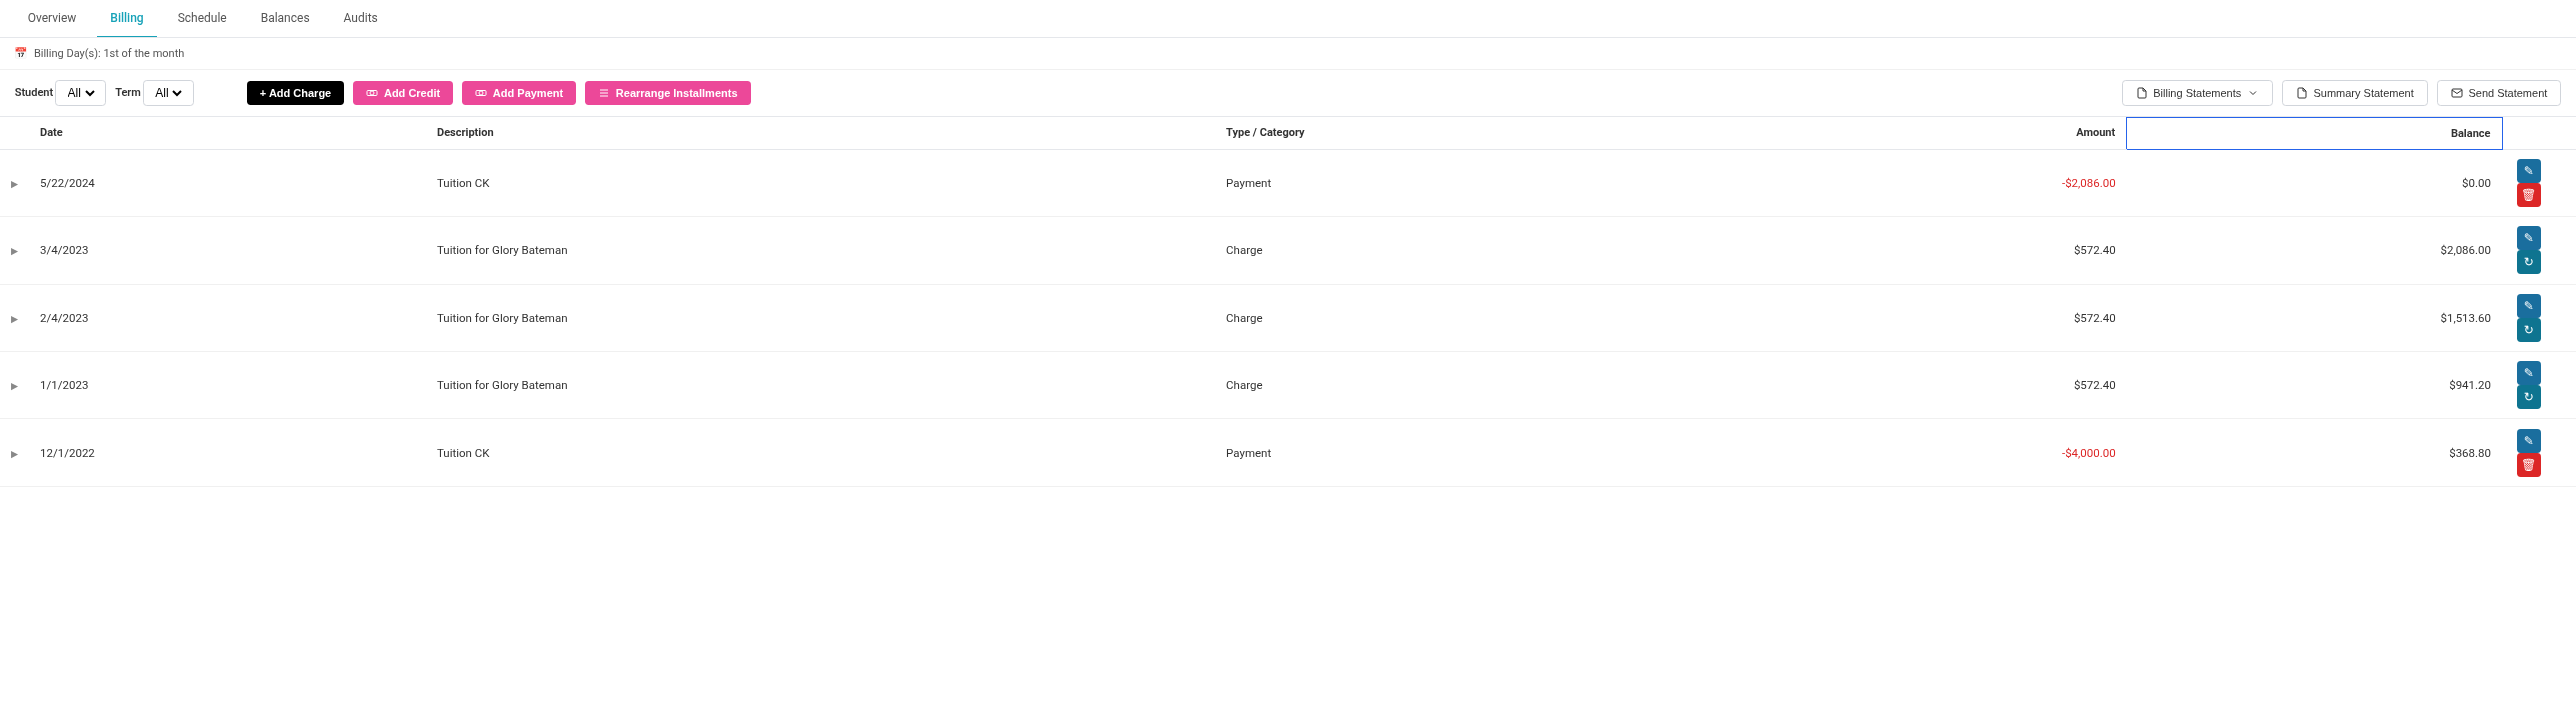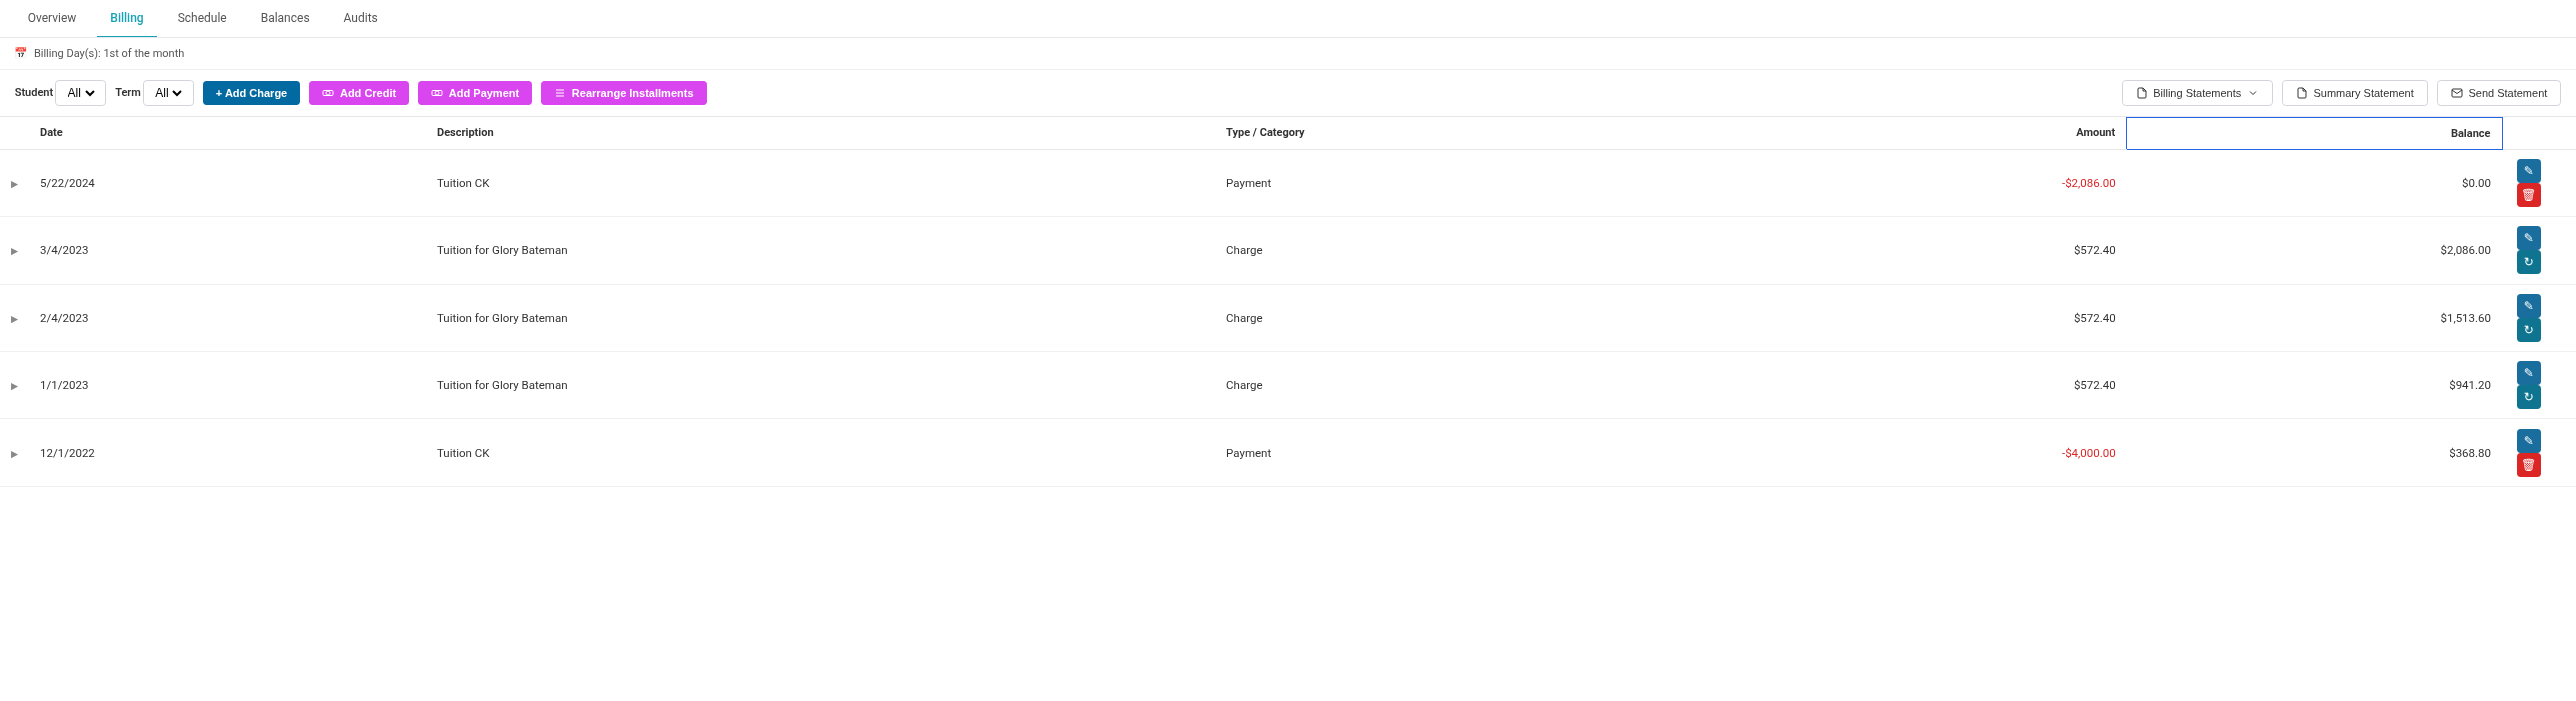--- a/index.html
+++ b/index.html
@@ -12,22 +12,22 @@
     .billing-info { display: flex; align-items: center; gap: 5.5px; padding: 9.2px 14.7px; font-size: 11px; color: #555; border-bottom: 0.9px solid #f0f0f0; }
     .calendar-icon { font-size: 11px; }
 
     .toolbar { display: flex; align-items: center; gap: 9.2px; padding: 9.2px 14.7px; flex-wrap: wrap; border-bottom: 0.9px solid #e5e7eb; }
     .filter-group { display: flex; align-items: center; gap: 2px; }
     .filter-label { font-size: 11px; font-weight: 600; color: #333; }
     .filter-select { display: flex; align-items: center; gap: 3.7px; padding: 3.7px 7.4px; border: 0.9px solid #d1d5db; border-radius: 3.7px; font-size: 11px; cursor: pointer; background: #fff; }
     .filter-select select { border: none; outline: none; font-size: 12px; background: transparent; cursor: pointer; }
 
     .btn { display: flex; align-items: center; gap: 5.5px; padding: 6.4px 13px; border-radius: 3.7px; font-size: 11px; font-weight: 600; cursor: pointer; border: none; white-space: nowrap; }
-    .btn-orange { background: #0369a1; color: #fff; }
-    .btn-green { background: #d946ef; color: #fff; justify-content: space-between; }
+    .btn-orange { background: #000000; color: #fff; margin-left: 44px; }
+    .btn-green { background: #ec4899; color: #fff; justify-content: space-between; }
     .btn-outline { background: #fff; color: #333; border: 0.9px solid #d1d5db; font-weight: 500; }
     .btn svg { width: 12px; height: 12px; }
 
     .spacer { flex: 1; }
 
     .table-container { overflow-x: auto; }
     table { width: 100%; border-collapse: collapse; }
     thead th { padding: 9.2px 11px; text-align: left; font-size: 11px; font-weight: 700; color: #333; border-bottom: 1.8px solid #e5e7eb; }
     thead th.right { text-align: right; }
     .col-balance { border: 1.8px solid #2563eb; border-radius: 2.8px; }

